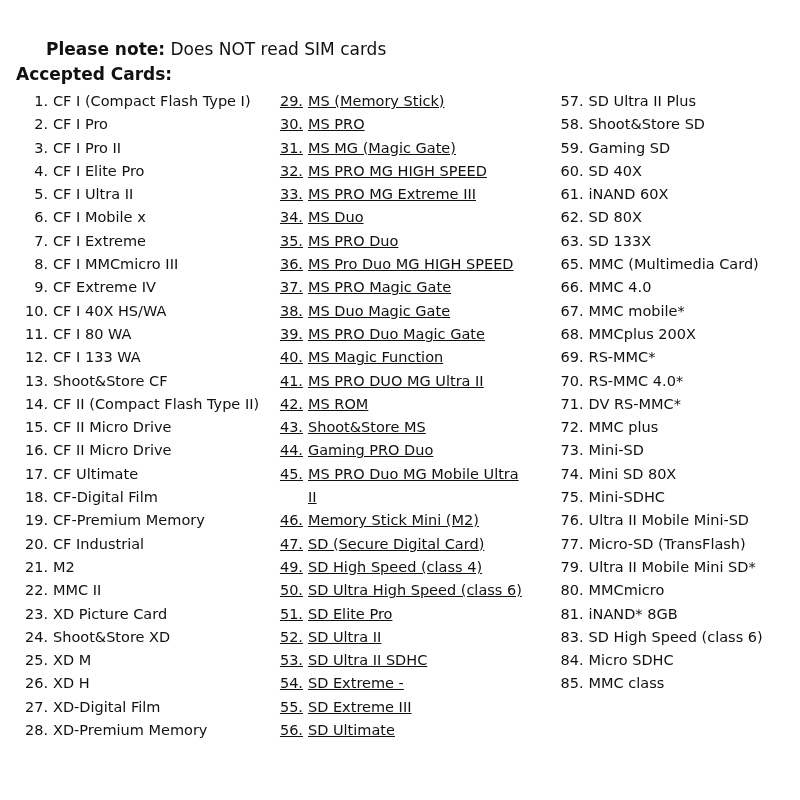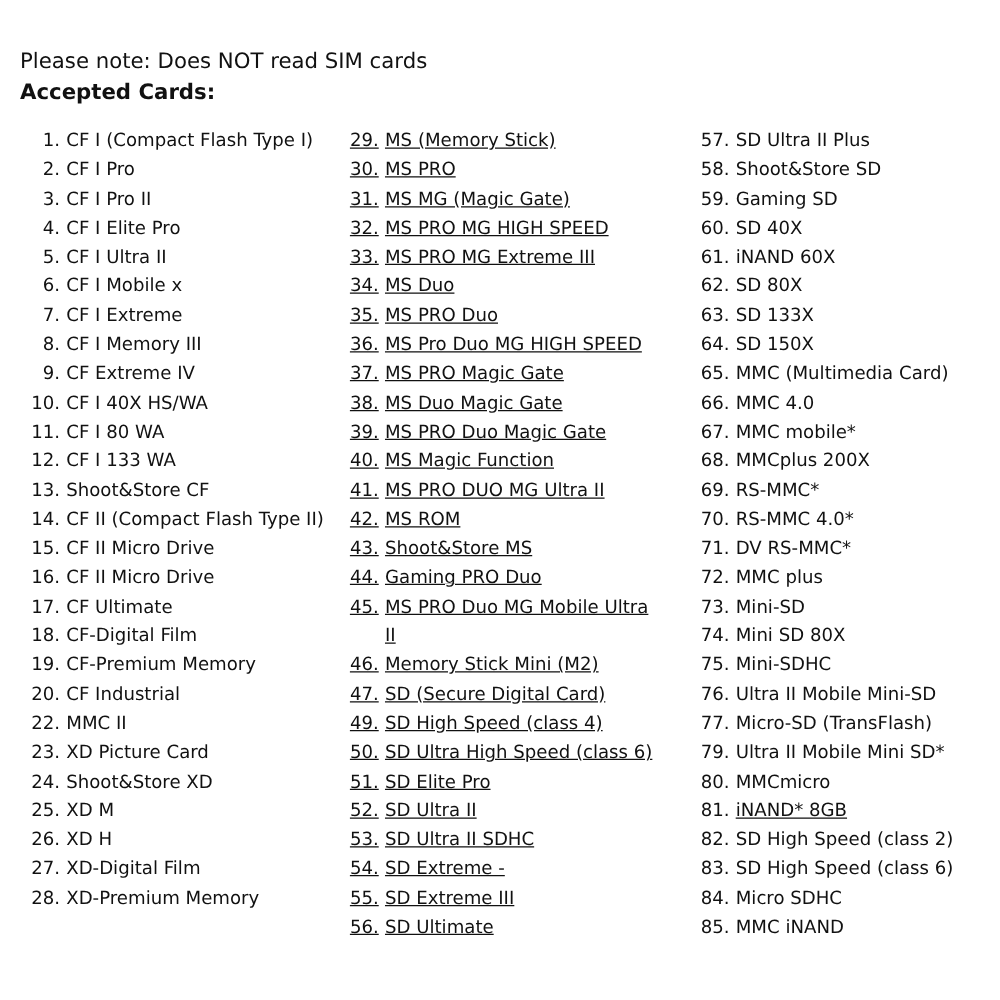--- a/index.html
+++ b/index.html
@@ -21,27 +21,28 @@
     padding: 38px 16px 10px 16px;
     position: relative;
   }
   .note {
     font-size: 17px;
     line-height: 22px;
     margin-bottom: 2px;
     white-space: nowrap;
   }
   .note .bold {
-    font-weight: normal;
+    font-weight: bold;
+    margin-left: 30px;
   }
   .accepted {
     font-size: 17px;
     font-weight: bold;
     line-height: 24px;
-    margin-bottom: 16px;
+    margin-bottom: 4px;
   }
   .columns {
     display: flex;
     flex-direction: row;
     align-items: flex-start;
     margin-top: 2px;
   }
   .col {
     box-sizing: border-box;
   }
@@ -70,21 +71,20 @@
   }
   ol.list li .txt {
     display: inline-block;
     white-space: normal;
   }
   .wrap-item .txt {
     white-space: normal;
     max-width: 215px;
   }
   .u {
-    text-decoration: underline;
   }
 </style>
 </head>
 <body>
 
 <div class="page">
 
   <div class="note">
     <span class="bold">Please note:</span><span> Does NOT read SIM cards</span>
   </div>
@@ -117,21 +117,21 @@
         <li>
             <span class="num">6.</span>
             <span class="txt">CF I Mobile x</span>
           </li>
         <li>
             <span class="num">7.</span>
             <span class="txt">CF I Extreme</span>
           </li>
         <li>
             <span class="num">8.</span>
-            <span class="txt">CF I Memory III</span>
+            <span class="txt">CF I MMCmicro III</span>
           </li>
         <li>
             <span class="num">9.</span>
             <span class="txt">CF Extreme IV</span>
           </li>
         <li>
             <span class="num">10.</span>
             <span class="txt">CF I 40X HS/WA</span>
           </li>
         <li>
@@ -166,20 +166,24 @@
             <span class="num">18.</span>
             <span class="txt">CF-Digital Film</span>
           </li>
         <li>
             <span class="num">19.</span>
             <span class="txt">CF-Premium Memory</span>
           </li>
         <li>
             <span class="num">20.</span>
             <span class="txt">CF Industrial</span>
+          </li>
+        <li>
+            <span class="num">21.</span>
+            <span class="txt">M2</span>
           </li>
         <li>
             <span class="num">22.</span>
             <span class="txt">MMC II</span>
           </li>
         <li>
             <span class="num">23.</span>
             <span class="txt">XD Picture Card</span>
           </li>
         <li>
@@ -342,24 +346,20 @@
           </li>
         <li>
             <span class="num">62.</span>
             <span class="txt">SD 80X</span>
           </li>
         <li>
             <span class="num">63.</span>
             <span class="txt">SD 133X</span>
           </li>
         <li>
-            <span class="num">64.</span>
-            <span class="txt">SD 150X</span>
-          </li>
-        <li>
             <span class="num">65.</span>
             <span class="txt">MMC (Multimedia Card)</span>
           </li>
         <li>
             <span class="num">66.</span>
             <span class="txt">MMC 4.0</span>
           </li>
         <li>
             <span class="num">67.</span>
             <span class="txt">MMC mobile*</span>
@@ -410,31 +410,27 @@
           </li>
         <li>
             <span class="num">80.</span>
             <span class="txt">MMCmicro</span>
           </li>
         <li>
             <span class="num">81.</span>
             <span class="txt u">iNAND* 8GB</span>
           </li>
         <li>
-            <span class="num">82.</span>
-            <span class="txt">SD High Speed (class 2)</span>
-          </li>
-        <li>
             <span class="num">83.</span>
             <span class="txt">SD High Speed (class 6)</span>
           </li>
         <li>
             <span class="num">84.</span>
             <span class="txt">Micro SDHC</span>
           </li>
         <li>
             <span class="num">85.</span>
-            <span class="txt">MMC iNAND</span>
+            <span class="txt">MMC class</span>
           </li>
       </ol>
     </div>
   </div>
 </div>
 
 </body></html>

